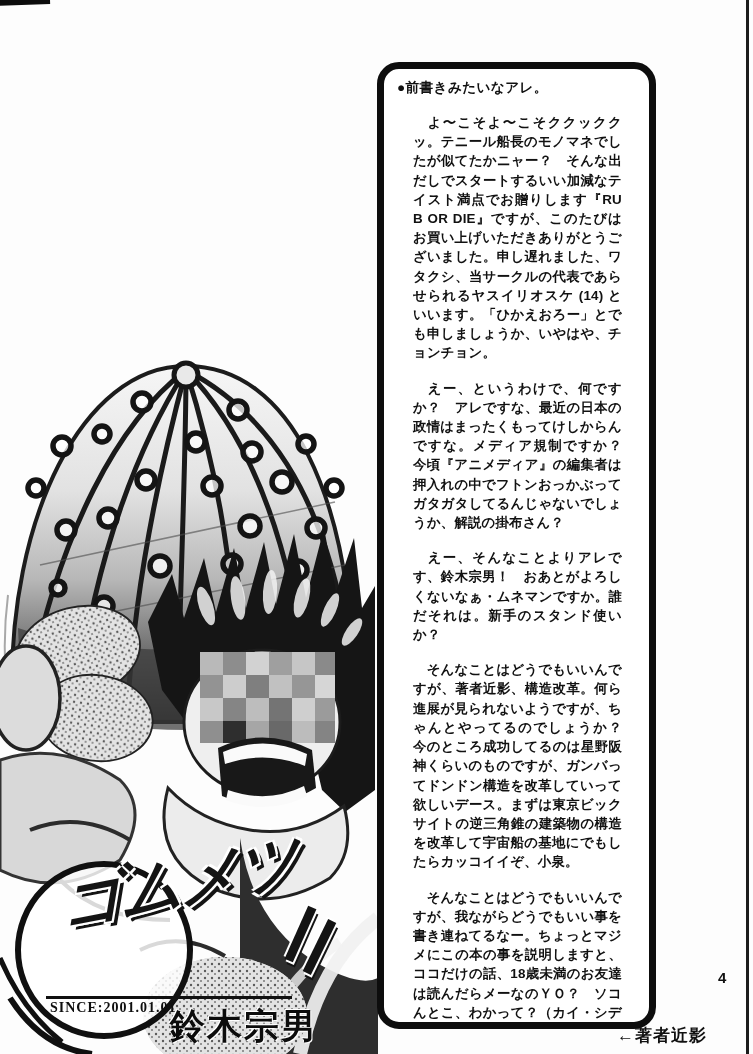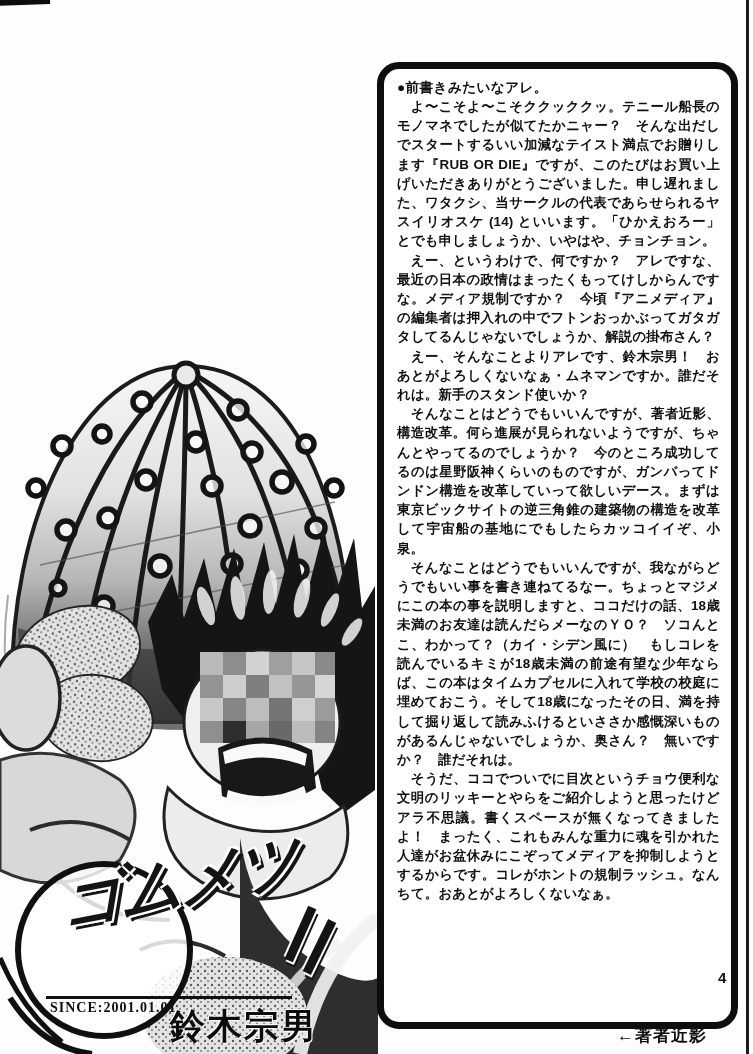--- a/index.html
+++ b/index.html
@@ -12,30 +12,30 @@
   
   .scan-corner{
     position:absolute;left:-6px;top:-4px;width:56px;height:9px;
     background:#0c0c0c;transform:rotate(-2deg);
   }
   .scan-edge{
     position:absolute;right:4px;top:0;width:3px;height:1054px;background:#1c1c1c;
   }
   
   .preface-box{
-    position:absolute;left:377px;top:62px;width:361px;height:967px;
+    position:absolute;left:377px;top:62px;width:279px;height:967px;
     box-sizing:border-box;background:#ffffff;
     border:7px solid #0d0d0d;border-radius:22px;
     padding:9px 11px 8px 13px;overflow:hidden;
   }
   .preface-box .heading{
     margin:0;font-size:13.6px;line-height:19px;font-weight:700;letter-spacing:.4px;
   }
   .preface-box p{
-    margin:0;font-size:13.4px;line-height:19.2px;font-weight:600;letter-spacing:.2px;
+    margin:16px;font-size:13.4px;line-height:19.2px;font-weight:600;letter-spacing:.2px;
     text-align:justify;text-justify:inter-ideograph;word-break:break-all;
   }
   
   .page-number{
     position:absolute;left:718px;top:969px;font-size:15px;font-weight:700;
   }
   .author-photo-caption{
     position:absolute;left:617px;top:1004px;font-size:17px;font-weight:700;letter-spacing:1px;margin-top:20px;
   }
   

